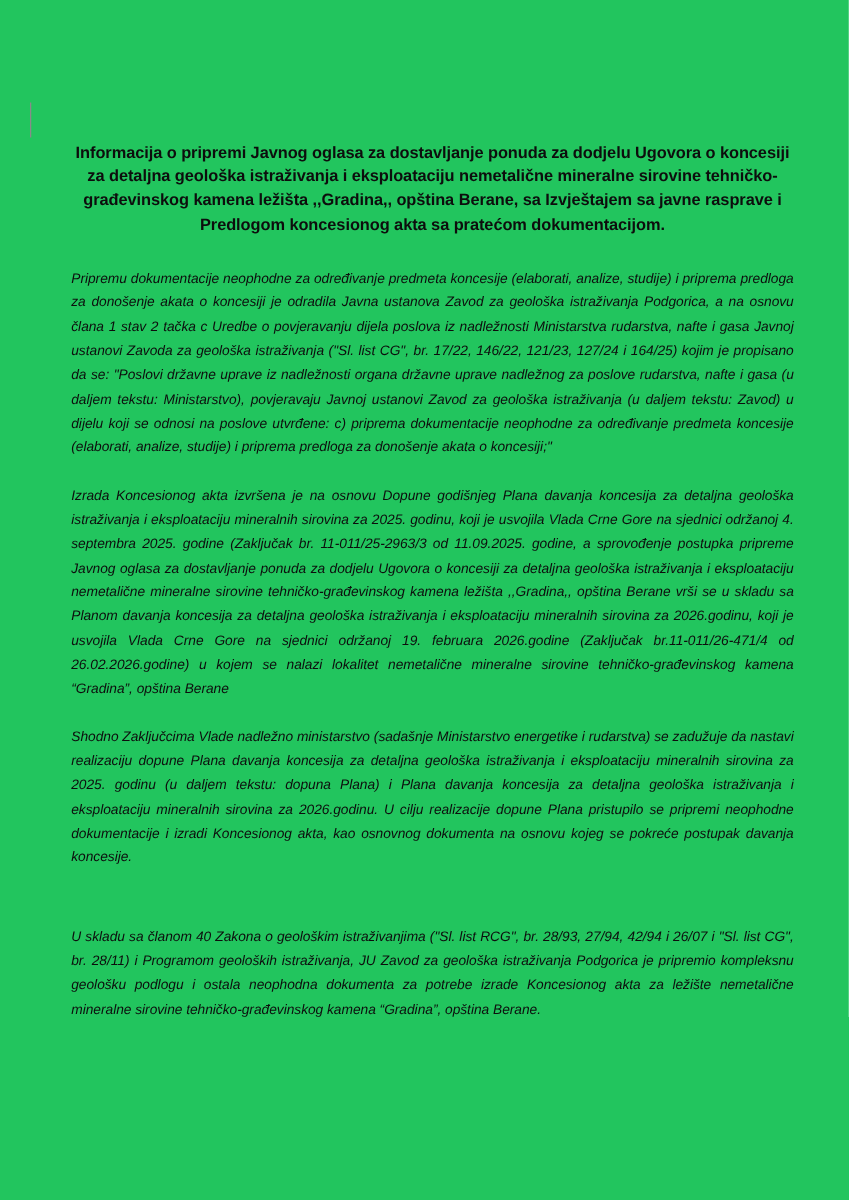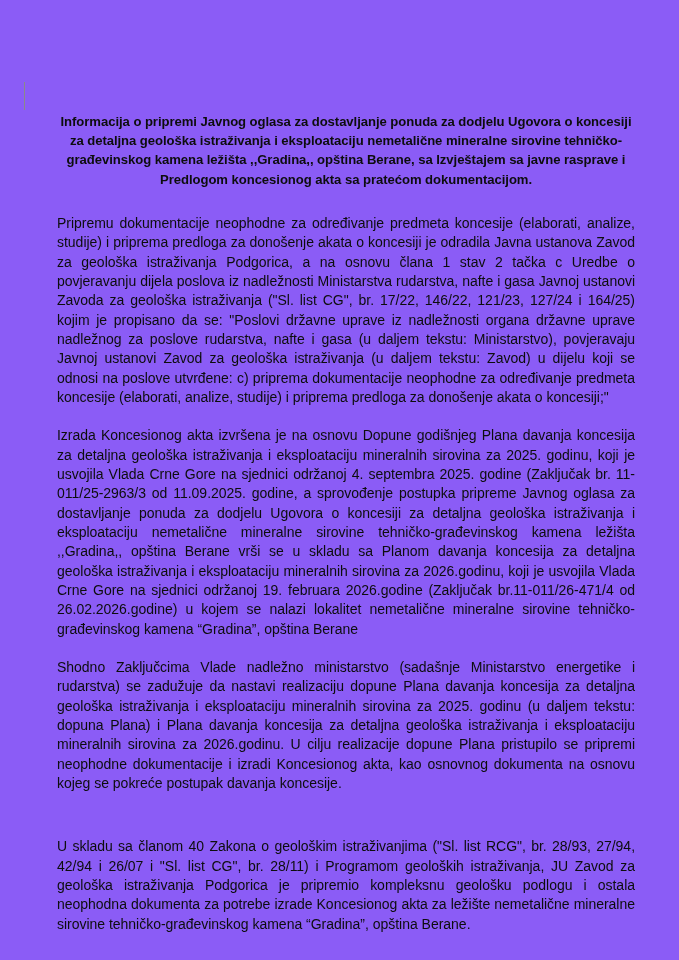--- a/index.html
+++ b/index.html
@@ -14,21 +14,21 @@
     overflow: hidden;
     font-family: "Liberation Sans", sans-serif;
     color: #0d0d0d;
     -webkit-font-smoothing: antialiased;
   }
 
   .page {
     position: relative;
     width: 679px;
     height: 960px;
-    background: #8b5cf6;
+    background: #22c55e;
     box-sizing: border-box;
   }
 
   
   .margin-mark {
     position: absolute;
     left: 24px;
     top: 82px;
     width: 1px;
     height: 28px;
@@ -50,27 +50,28 @@
     margin: 0 0 0 0;
     letter-spacing: -0.05px;
     padding: 0 2px;
   }
 
   .paragraphs {
     margin-top: 25px;
   }
 
   p.para {
-    font-size: 14px;
+    font-size: 11px;
     line-height: 19.35px;
     text-align: justify;
     text-justify: inter-word;
     margin: 0 0 19px 0;
     letter-spacing: -0.02px;
     word-spacing: 0px;
+    font-style: italic;
   }
 
   p.para:last-child {
     margin-bottom: 0;
     margin-top: 44px;
   }
 </style>
 </head>
 <body>
 

